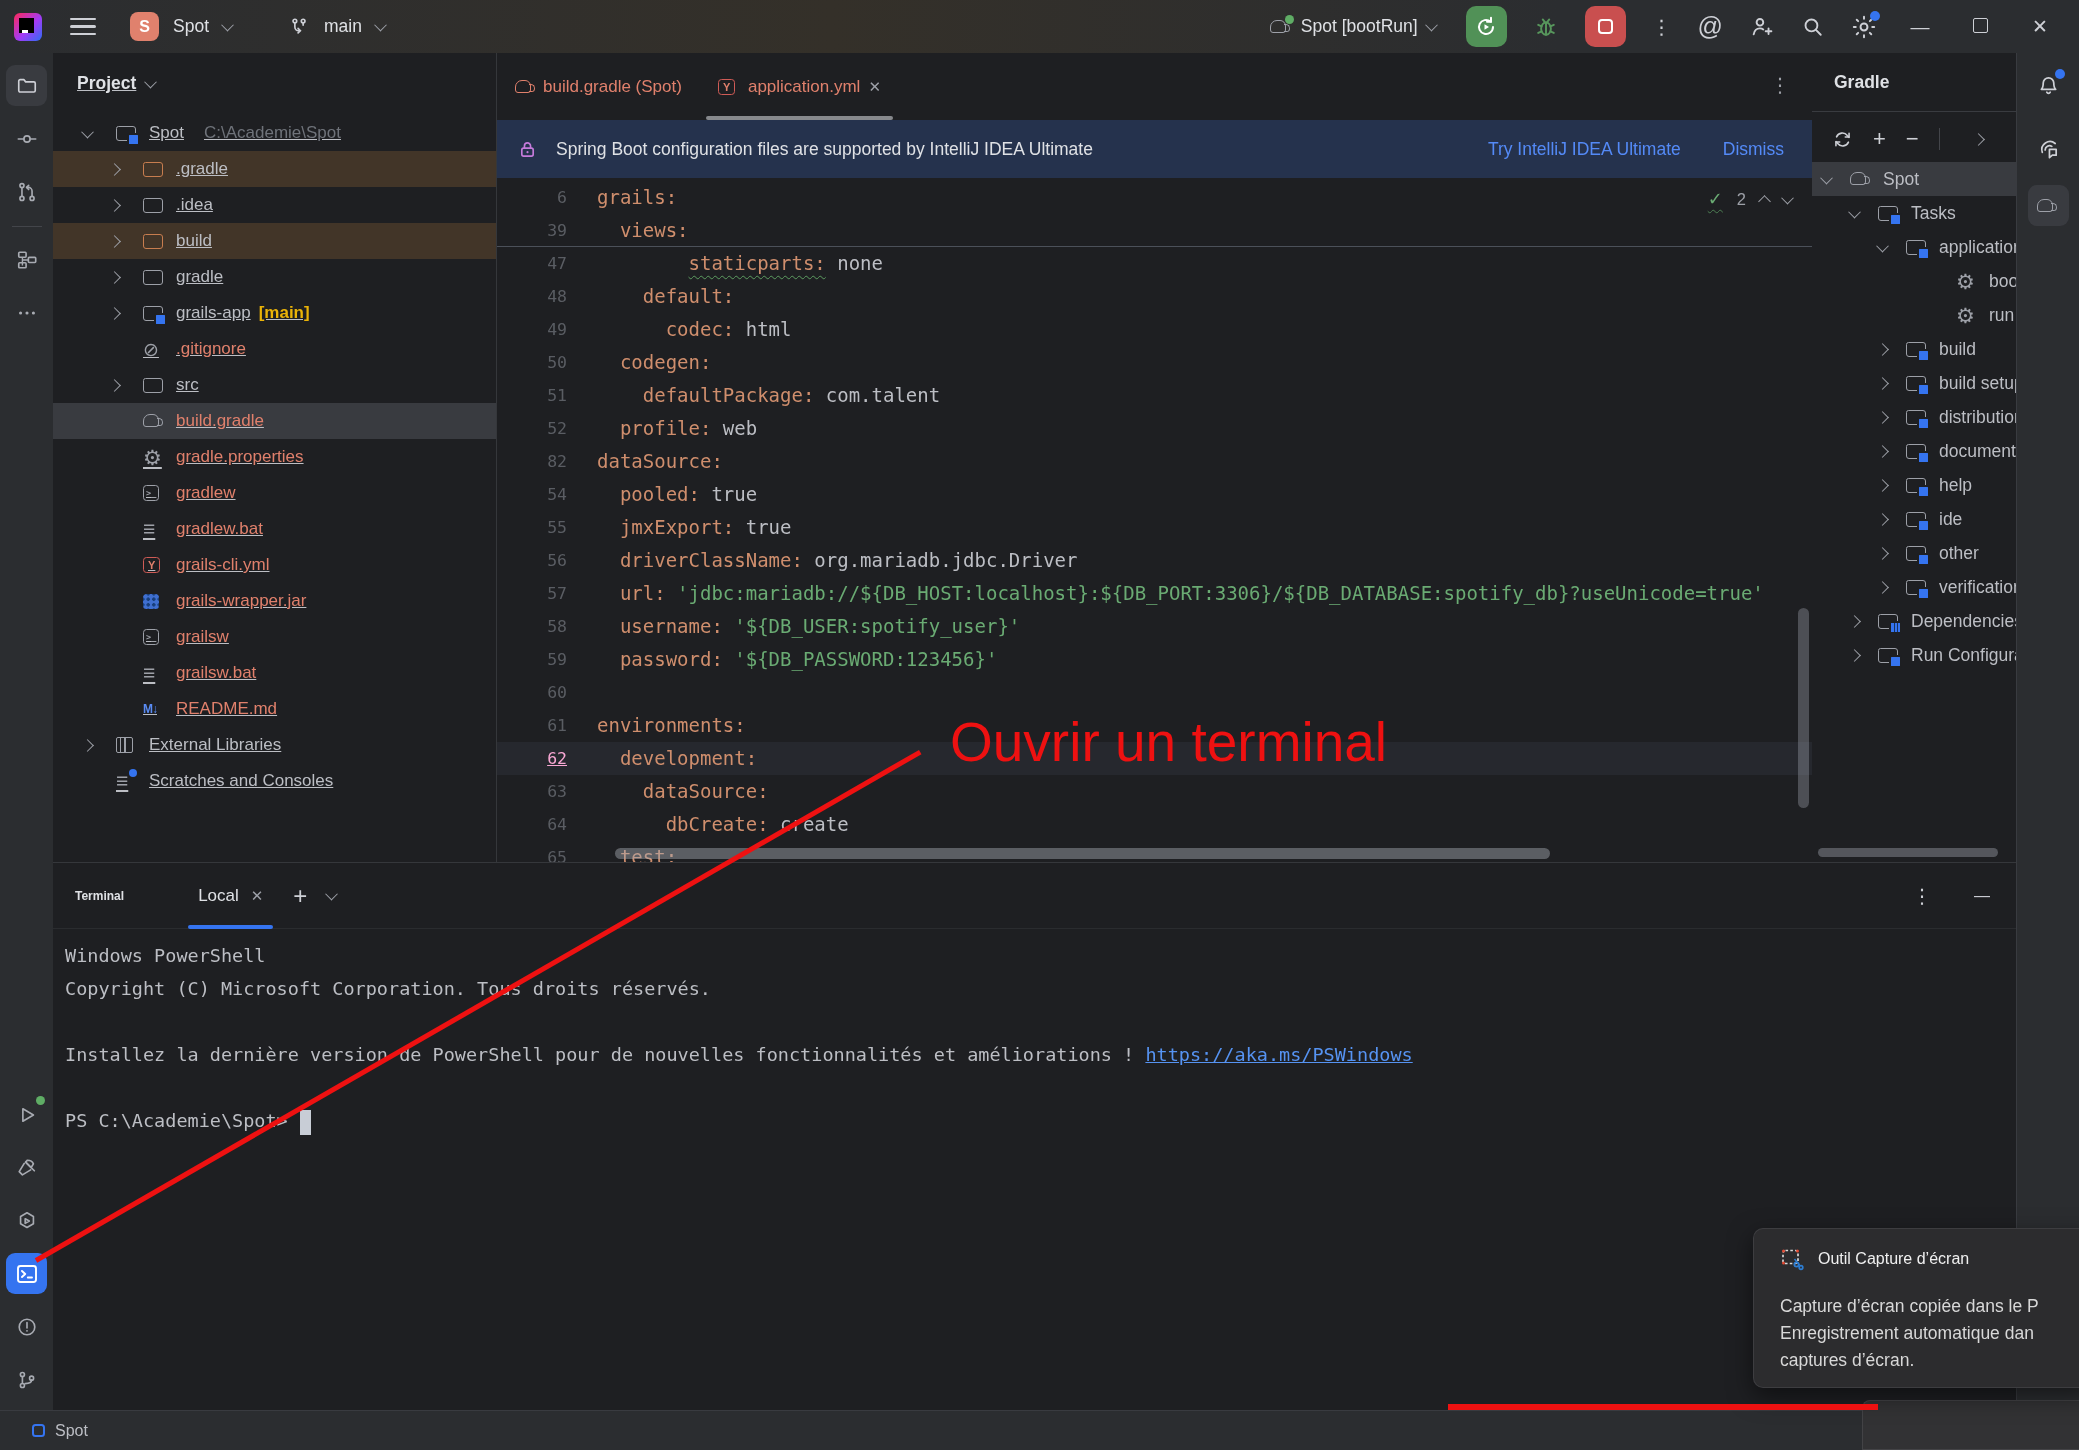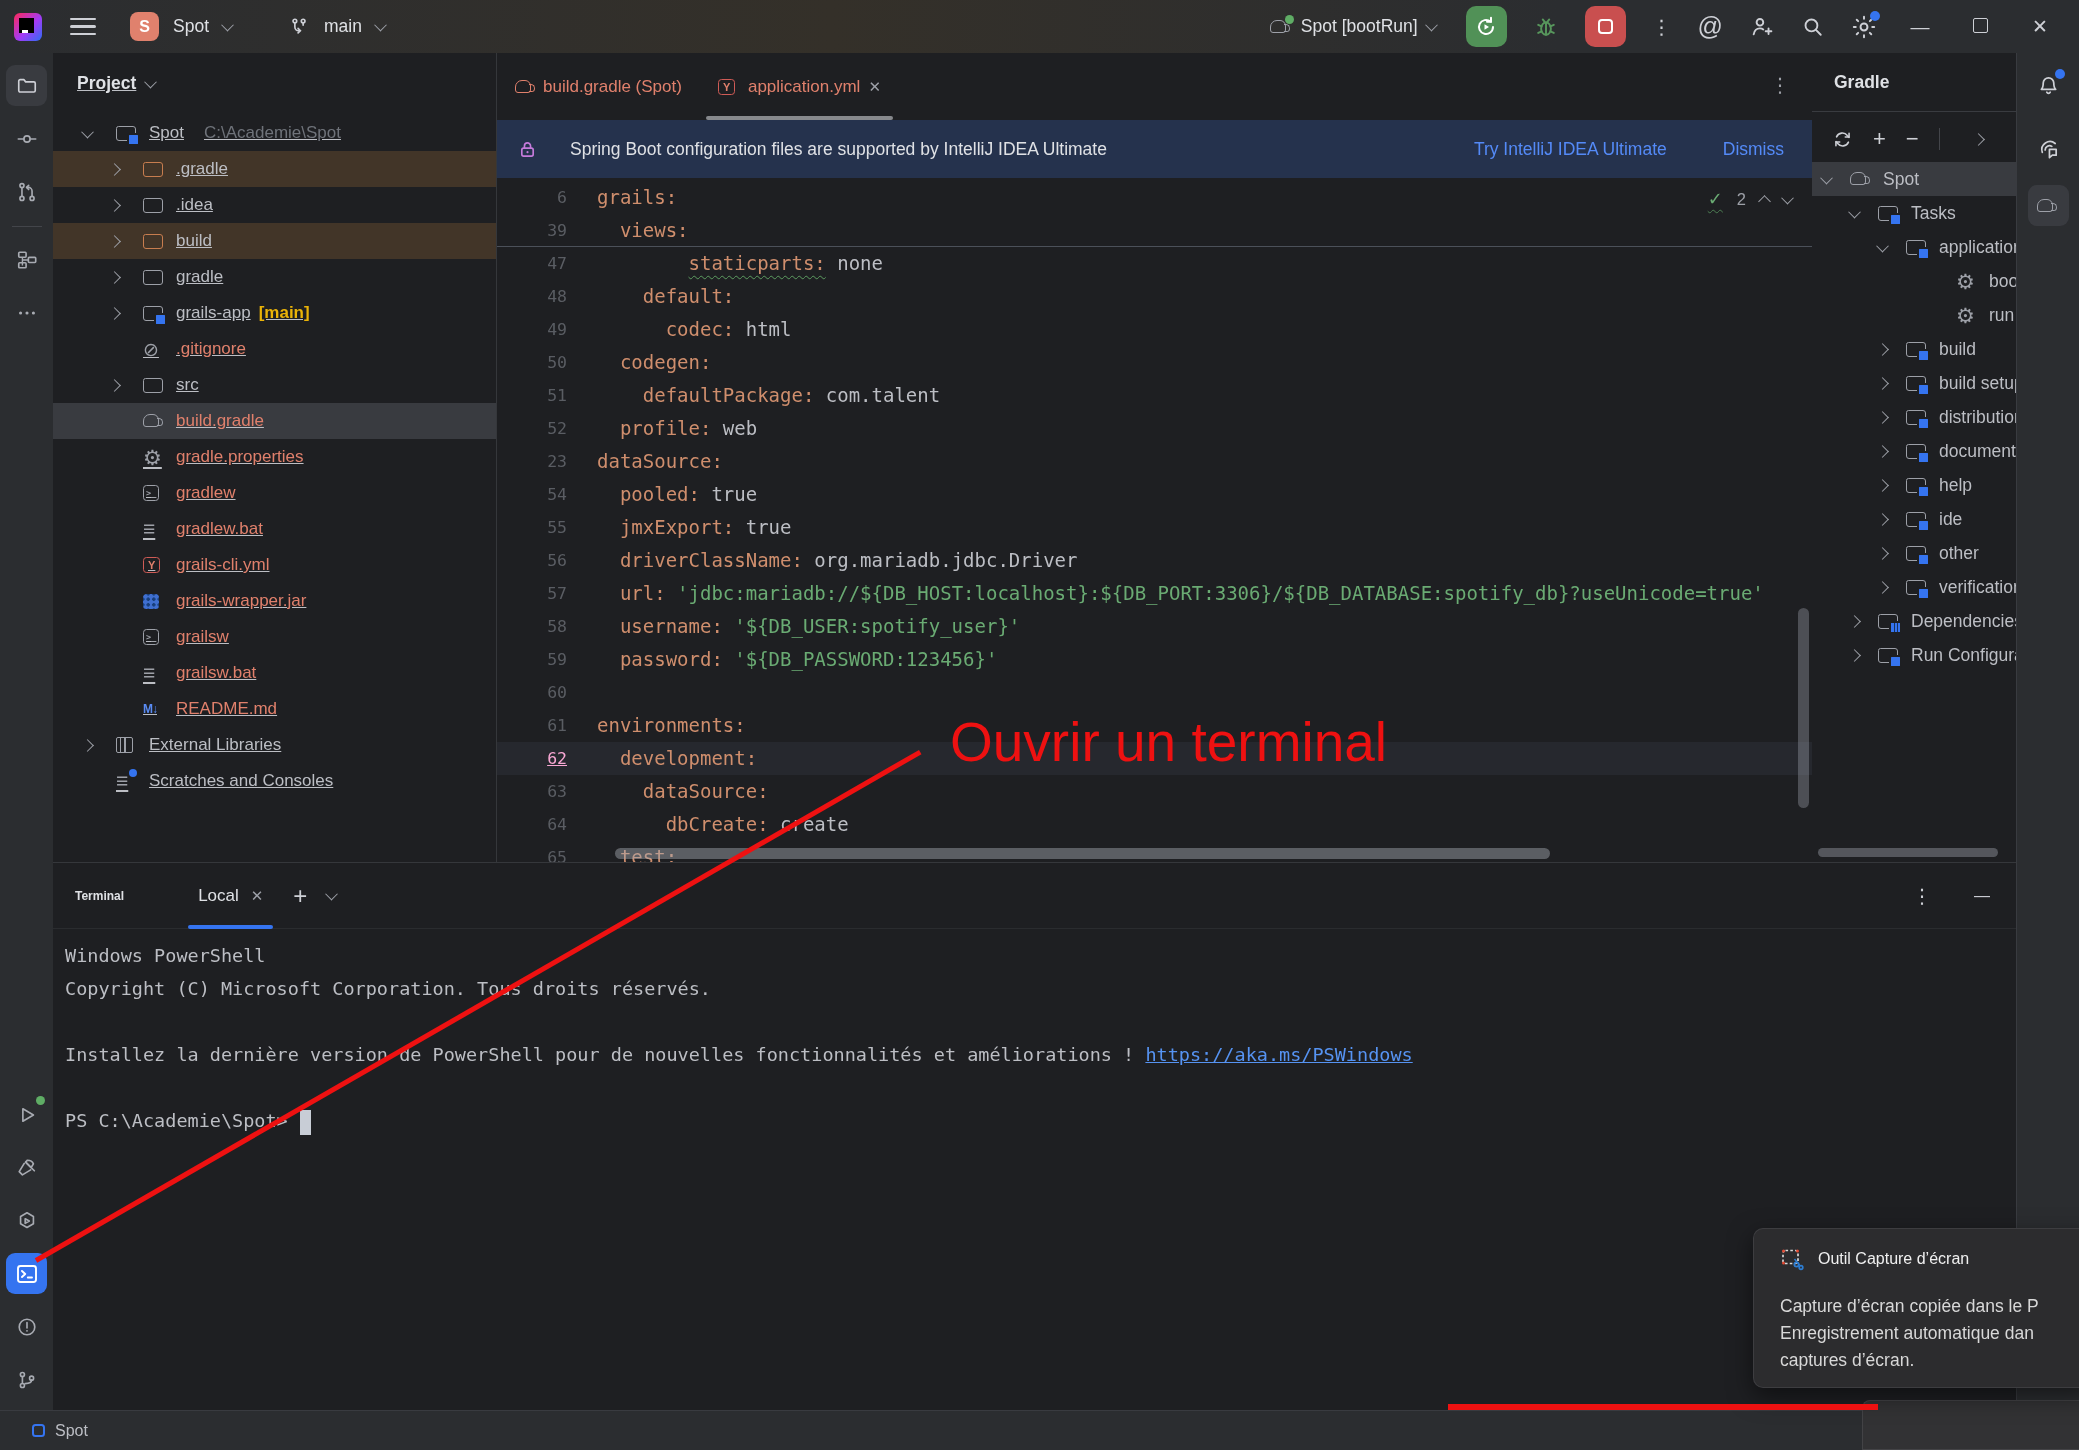--- a/index.html
+++ b/index.html
@@ -82,21 +82,21 @@
   .ico.elph::after{content:"";position:absolute;left:14px;top:7px;width:5px;height:6px;border:1.7px solid #9da0a8;border-left:none;border-radius:0 5px 4px 0;}
   .ico.elph.sal::before,.ico.elph.sal::after{border-color:#e0806c;}
 
   
   #editor{position:absolute;left:497px;top:53px;width:1315px;height:809px;background:#1e1f22;overflow:hidden;}
   #tabbar{height:67px;display:flex;align-items:stretch;background:#1e1f22;position:relative;}
   .etab{display:flex;align-items:center;gap:6px;padding:0 18px;font-size:17px;color:#e0806c;position:relative;}
   .etab.active::after{content:"";position:absolute;left:6px;right:6px;bottom:0;height:4px;border-radius:2px;background:#87898d;}
   .closex{color:#9da0a8;font-size:15px;margin-left:2px;}
   .tabkebab{position:absolute;right:22px;top:20px;color:#9da0a8;font-size:20px;}
-  #banner{height:58px;background:#25324d;display:flex;align-items:center;padding:0 28px 0 20px;font-size:17.5px;color:#dfe1e5;gap:32px;}
+  #banner{height:58px;background:#25324d;display:flex;align-items:center;padding:0 28px 0 20px;font-size:17.5px;color:#dfe1e5;gap:18px;}
   .bspacer{flex:1;}
   .blink{color:#548af7;margin-left:24px;}
   #code{position:relative;height:684px;padding-top:3px;overflow:hidden;}
   .crow{display:flex;height:33px;line-height:33px;font-family:"DejaVu Sans Mono","Liberation Mono",monospace;font-size:19px;}
   .crow.current{background:#26282e;}
   .crow.foldsep{border-bottom:1px solid #4b5059;}
   .lnum{width:100px;flex:none;text-align:right;padding-right:30px;color:#5a5d63;font-size:16.5px;}
   .crow.current .lnum{color:#f9a8d4;text-decoration:underline;}
   .ctext{white-space:pre;}
   .ckey{color:#cf8e6d;}
@@ -549,21 +549,21 @@
         </div>
         <div class="crow">
           <span class="lnum">51</span>
           <span class="ctext"><span class="cval">    </span><span class="ckey">defaultPackage:</span><span class="cval"> com.talent</span></span>
         </div>
         <div class="crow">
           <span class="lnum">52</span>
           <span class="ctext"><span class="cval">  </span><span class="ckey">profile:</span><span class="cval"> web</span></span>
         </div>
         <div class="crow">
-          <span class="lnum">23</span>
+          <span class="lnum">82</span>
           <span class="ctext"><span class="cval"></span><span class="ckey">dataSource:</span><span class="cval"></span></span>
         </div>
         <div class="crow">
           <span class="lnum">54</span>
           <span class="ctext"><span class="cval">  </span><span class="ckey">pooled:</span><span class="cval"> true</span></span>
         </div>
         <div class="crow">
           <span class="lnum">55</span>
           <span class="ctext"><span class="cval">  </span><span class="ckey">jmxExport:</span><span class="cval"> true</span></span>
         </div>

